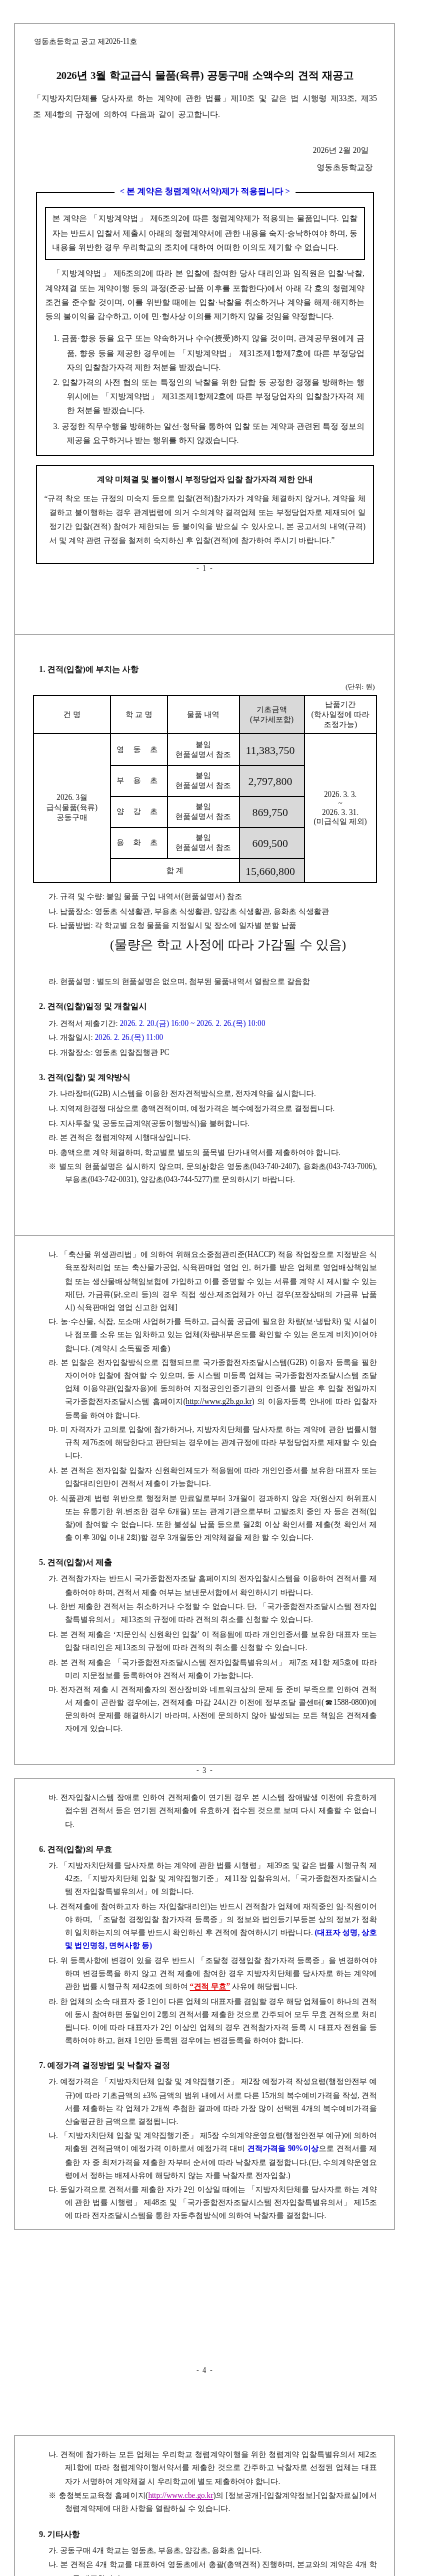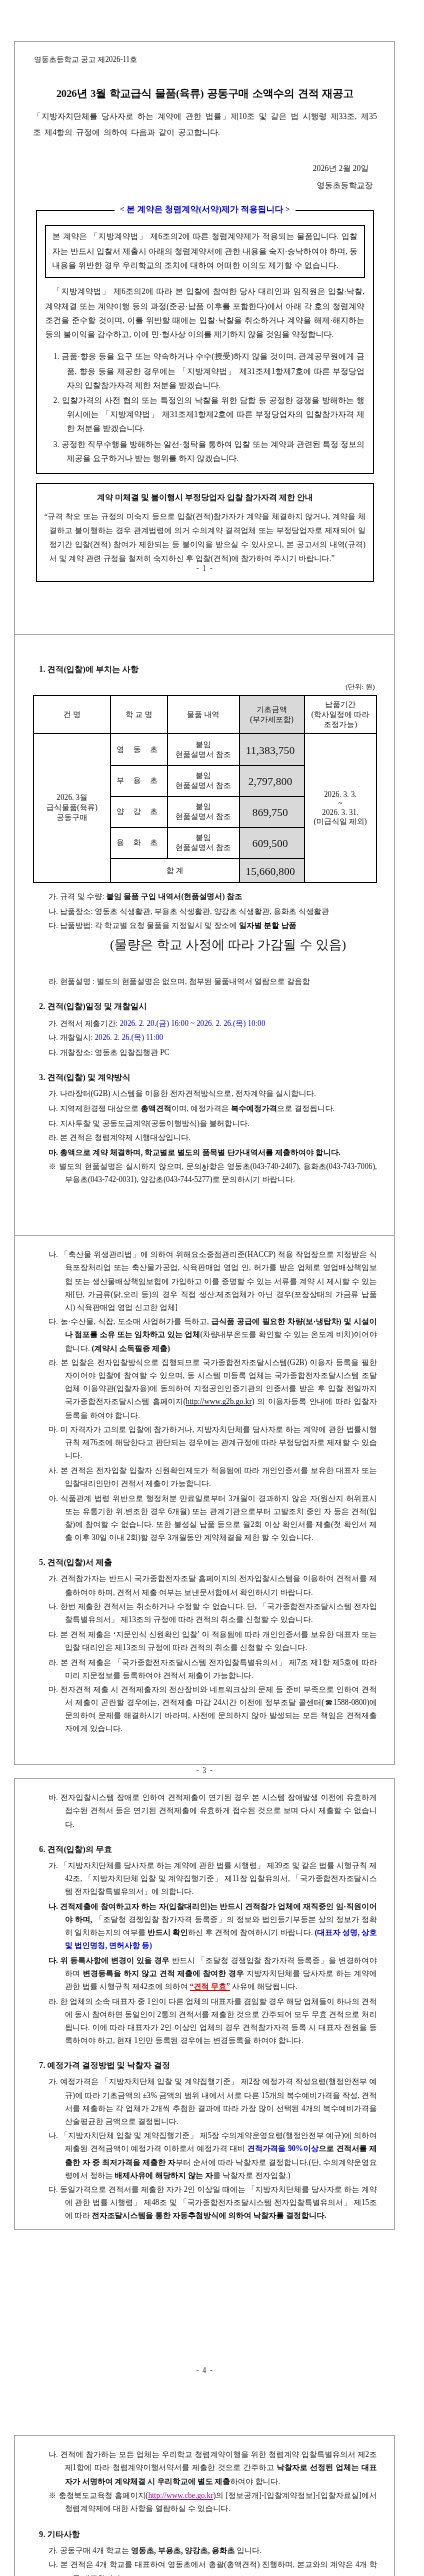--- a/index.html
+++ b/index.html
@@ -21,21 +21,21 @@
   .plitem{font-size:8px;line-height:1.78;text-align:justify;margin:1px 0 1px 8.2px;padding-left:13.4px;text-indent:-13.4px}
   .warnbox{border:1px solid #000;margin:8.2px 3.1px 0;padding:6.2px 7.2px 7.2px}
   .warntitle{text-align:center;font-weight:bold;font-size:8px;margin:2.1px 0 5.2px}
   .warnbody{font-size:7.7px;line-height:1.8;text-align:justify;padding-left:5.2px;text-indent:-5.2px}
 
   
   .sec{font-weight:bold;font-size:8.2px;margin:13.4px 0 4.1px 6.2px}
   .it{font-size:7.7px;line-height:1.7;text-align:justify;margin:1.5px 0 1.5px 15.5px;padding-left:16.5px;text-indent:-16.5px}
   .sub{font-size:13px;line-height:1.7;margin:1px 0 19px 77px}
   .first{margin-top:12.4px}
-  b{font-weight:bold}
+  b{font-weight:normal}
   .blue{color:#0000d8}
   .bluebold{color:#0000d8;font-weight:bold}
   .red{color:#e00000;font-weight:bold;text-decoration:underline}
   .ulink{color:#111;text-decoration:underline;text-decoration-color:#2222cc}
   .plink{color:#a800a8;text-decoration:underline}
   .unit{text-align:right;font-size:7px;padding-right:2.1px;margin-top:7.2px}
 
   
   .tbl{width:100%;border-collapse:collapse;border:1px solid #000;font-size:7.7px;margin-top:3.1px;table-layout:fixed}
   .tbl td{border:0.5px solid #000;text-align:center;vertical-align:middle;padding:3.6px 2.1px}
@@ -43,21 +43,21 @@
   .tbl .drow td{height:23px}
   .tbl .trow td{height:15.5px}
   .pre{white-space:pre-line}
   .gray{background:#d9d9d9}
   .amt{text-align:right;padding-right:5.2px !important;font-size:11px}
   .spx{letter-spacing:3.6px}
 </style>
 </head>
 <body>
 
-<section class="page" style="top:41px;height:676px">
+<section class="page" style="top:23px;height:676px">
   <div class="pad">
     <div class="docno">영동초등학교 공고 제2026-11호</div>
     <h1 class="title">2026년 3월 학교급식 물품(육류) 공동구매 소액수의 견적 재공고</h1>
     <p class="intro">「지방자치단체를 당사자로 하는 계약에 관한 법률」제10조 및 같은 법 시행령 제33조, 제35조 제4항의 규정에 의하여 다음과 같이 공고합니다.</p>
     <div class="date">2026년 2월 20일</div>
     <div class="signer">영동초등학교장</div>
 
     <div class="bigbox">
       <div class="banner">&lt; 본 계약은 청렴계약(서약)제가 적용됩니다 &gt;</div>
       <div class="nbox">본 계약은 「지방계약법」 제6조의2에 따른 청렴계약제가 적용되는 물품입니다. 입찰자는 반드시 입찰서 제출시 아래의 청렴계약서에 관한 내용을 숙지·승낙하여야 하며, 동 내용을 위반한 경우 우리학교의 조치에 대하여 어떠한 이의도 제기할 수 없습니다.</div>

